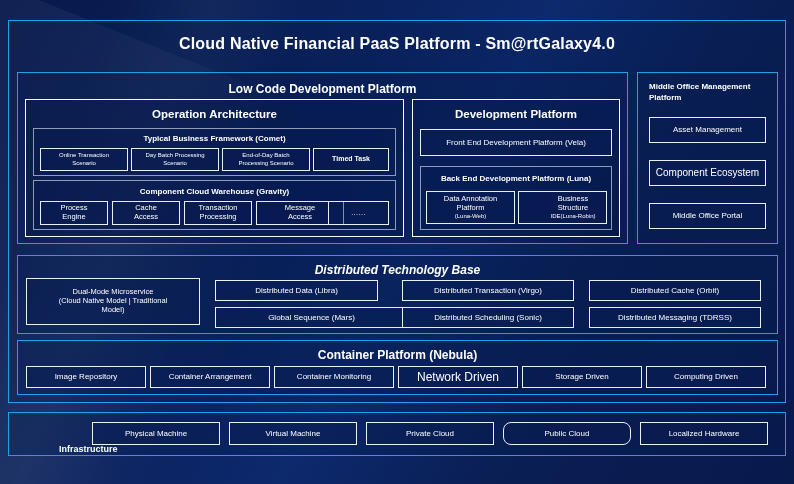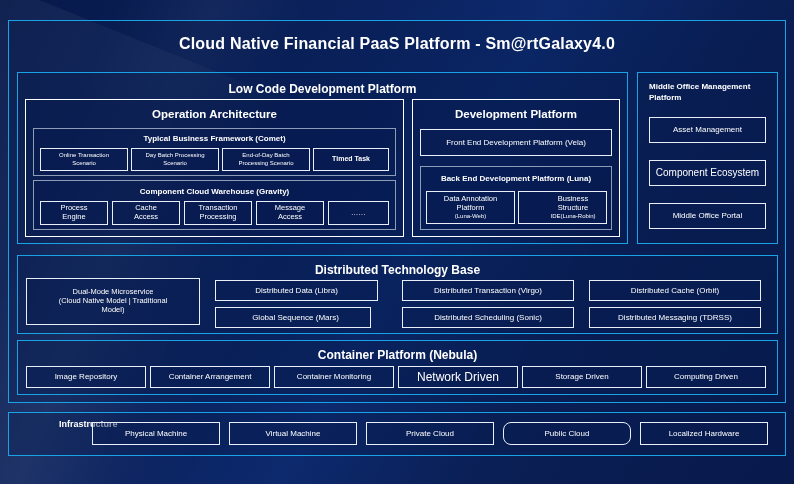--- a/index.html
+++ b/index.html
@@ -181,21 +181,21 @@
     <span>Cache</span><br>
     <span>Access</span>
   </span>
 </div>
 <div class="chip" style="left:184px; top:201px; width:68px; height:24px; font-size:7.5px;">
   <span>
     <span>Transaction</span><br>
     <span>Processing</span>
   </span>
 </div>
-<div class="chip" style="left:256px; top:201px; width:68px; height:24px; font-size:7.5px;">
+<div class="chip" style="left:256px; top:201px; width:88px; height:24px; font-size:7.5px;">
   <span>
     <span>Message</span><br>
     <span>Access</span>
   </span>
 </div>
 <div class="chip" style="left:328px; top:201px; width:61px; height:24px; font-size:7px; letter-spacing:0.5px;">
   <span>......</span>
 </div>
 
 <div class="white-frame" style="left:412px; top:99px; width:208px; height:138px;"></div>
@@ -230,40 +230,40 @@
   <span>Asset Management</span>
 </div>
 <div class="chip" style="left:649px; top:160px; width:117px; height:26px; font-size:10px;">
   <span>Component Ecosystem</span>
 </div>
 <div class="chip" style="left:649px; top:203px; width:117px; height:26px; font-size:8px;">
   <span>Middle Office Portal</span>
 </div>
 
 <div class="cyan-frame" style="left:17px; top:255px; width:761px; height:79px;"></div>
-<div class="band-title" style="top:263px; left:17px; width:761px;">Distributed Technology Base</div>
+<div class="band-title" style="top:263px; left:17px; width:761px;font-style:italic;">Distributed Technology Base</div>
 
 <div class="chip" style="left:26px; top:278px; width:174px; height:47px; font-size:7.5px;">
   <span>
     <span>Dual-Mode Microservice</span><br>
     <span>(Cloud Native Model | Traditional</span><br>
     <span>Model)</span>
   </span>
 </div>
 
 <div class="chip" style="left:215px; top:280px; width:163px; height:21px; font-size:8px;">
   <span>Distributed Data (Libra)</span>
 </div>
 <div class="chip" style="left:402px; top:280px; width:172px; height:21px; font-size:8px;">
   <span>Distributed Transaction (Virgo)</span>
 </div>
 <div class="chip" style="left:589px; top:280px; width:172px; height:21px; font-size:8px;">
   <span>Distributed Cache (Orbit)</span>
 </div>
-<div class="chip" style="left:215px; top:307px; width:156px; height:21px; font-size:8px;padding-left:8px;">
+<div class="chip" style="left:215px; top:307px; width:188px; height:21px; font-size:8px;padding-left:8px;">
   <span>Global Sequence (Mars)</span>
 </div>
 <div class="chip" style="left:402px; top:307px; width:172px; height:21px; font-size:8px;">
   <span>Distributed Scheduling (Sonic)</span>
 </div>
 <div class="chip" style="left:589px; top:307px; width:172px; height:21px; font-size:8px;">
   <span>Distributed Messaging (TDRSS)</span>
 </div>
 
 <div class="cyan-frame" style="left:17px; top:340px; width:761px; height:55px;"></div>
@@ -282,21 +282,21 @@
   <span>Network Driven</span>
 </div>
 <div class="chip" style="left:522px; top:366px; width:120px; height:22px; font-size:8px;">
   <span>Storage Driven</span>
 </div>
 <div class="chip" style="left:646px; top:366px; width:120px; height:22px; font-size:8px;">
   <span>Computing Driven</span>
 </div>
 
 <div class="cyan-frame" style="left:8px; top:412px; width:778px; height:44px;"></div>
-<div class="infra-label" style="left:16px; top:419px;padding-left:43px;">Infrastructure</div>
+<div class="infra-label" style="left:16px; top:444px;padding-left:43px;">Infrastructure</div>
 
 <div class="chip" style="left:92px; top:422px; width:128px; height:23px; font-size:8px;">
   <span>Physical Machine</span>
 </div>
 <div class="chip" style="left:229px; top:422px; width:128px; height:23px; font-size:8px;">
   <span>Virtual Machine</span>
 </div>
 <div class="chip" style="left:366px; top:422px; width:128px; height:23px; font-size:8px;">
   <span>Private Cloud</span>
 </div>

